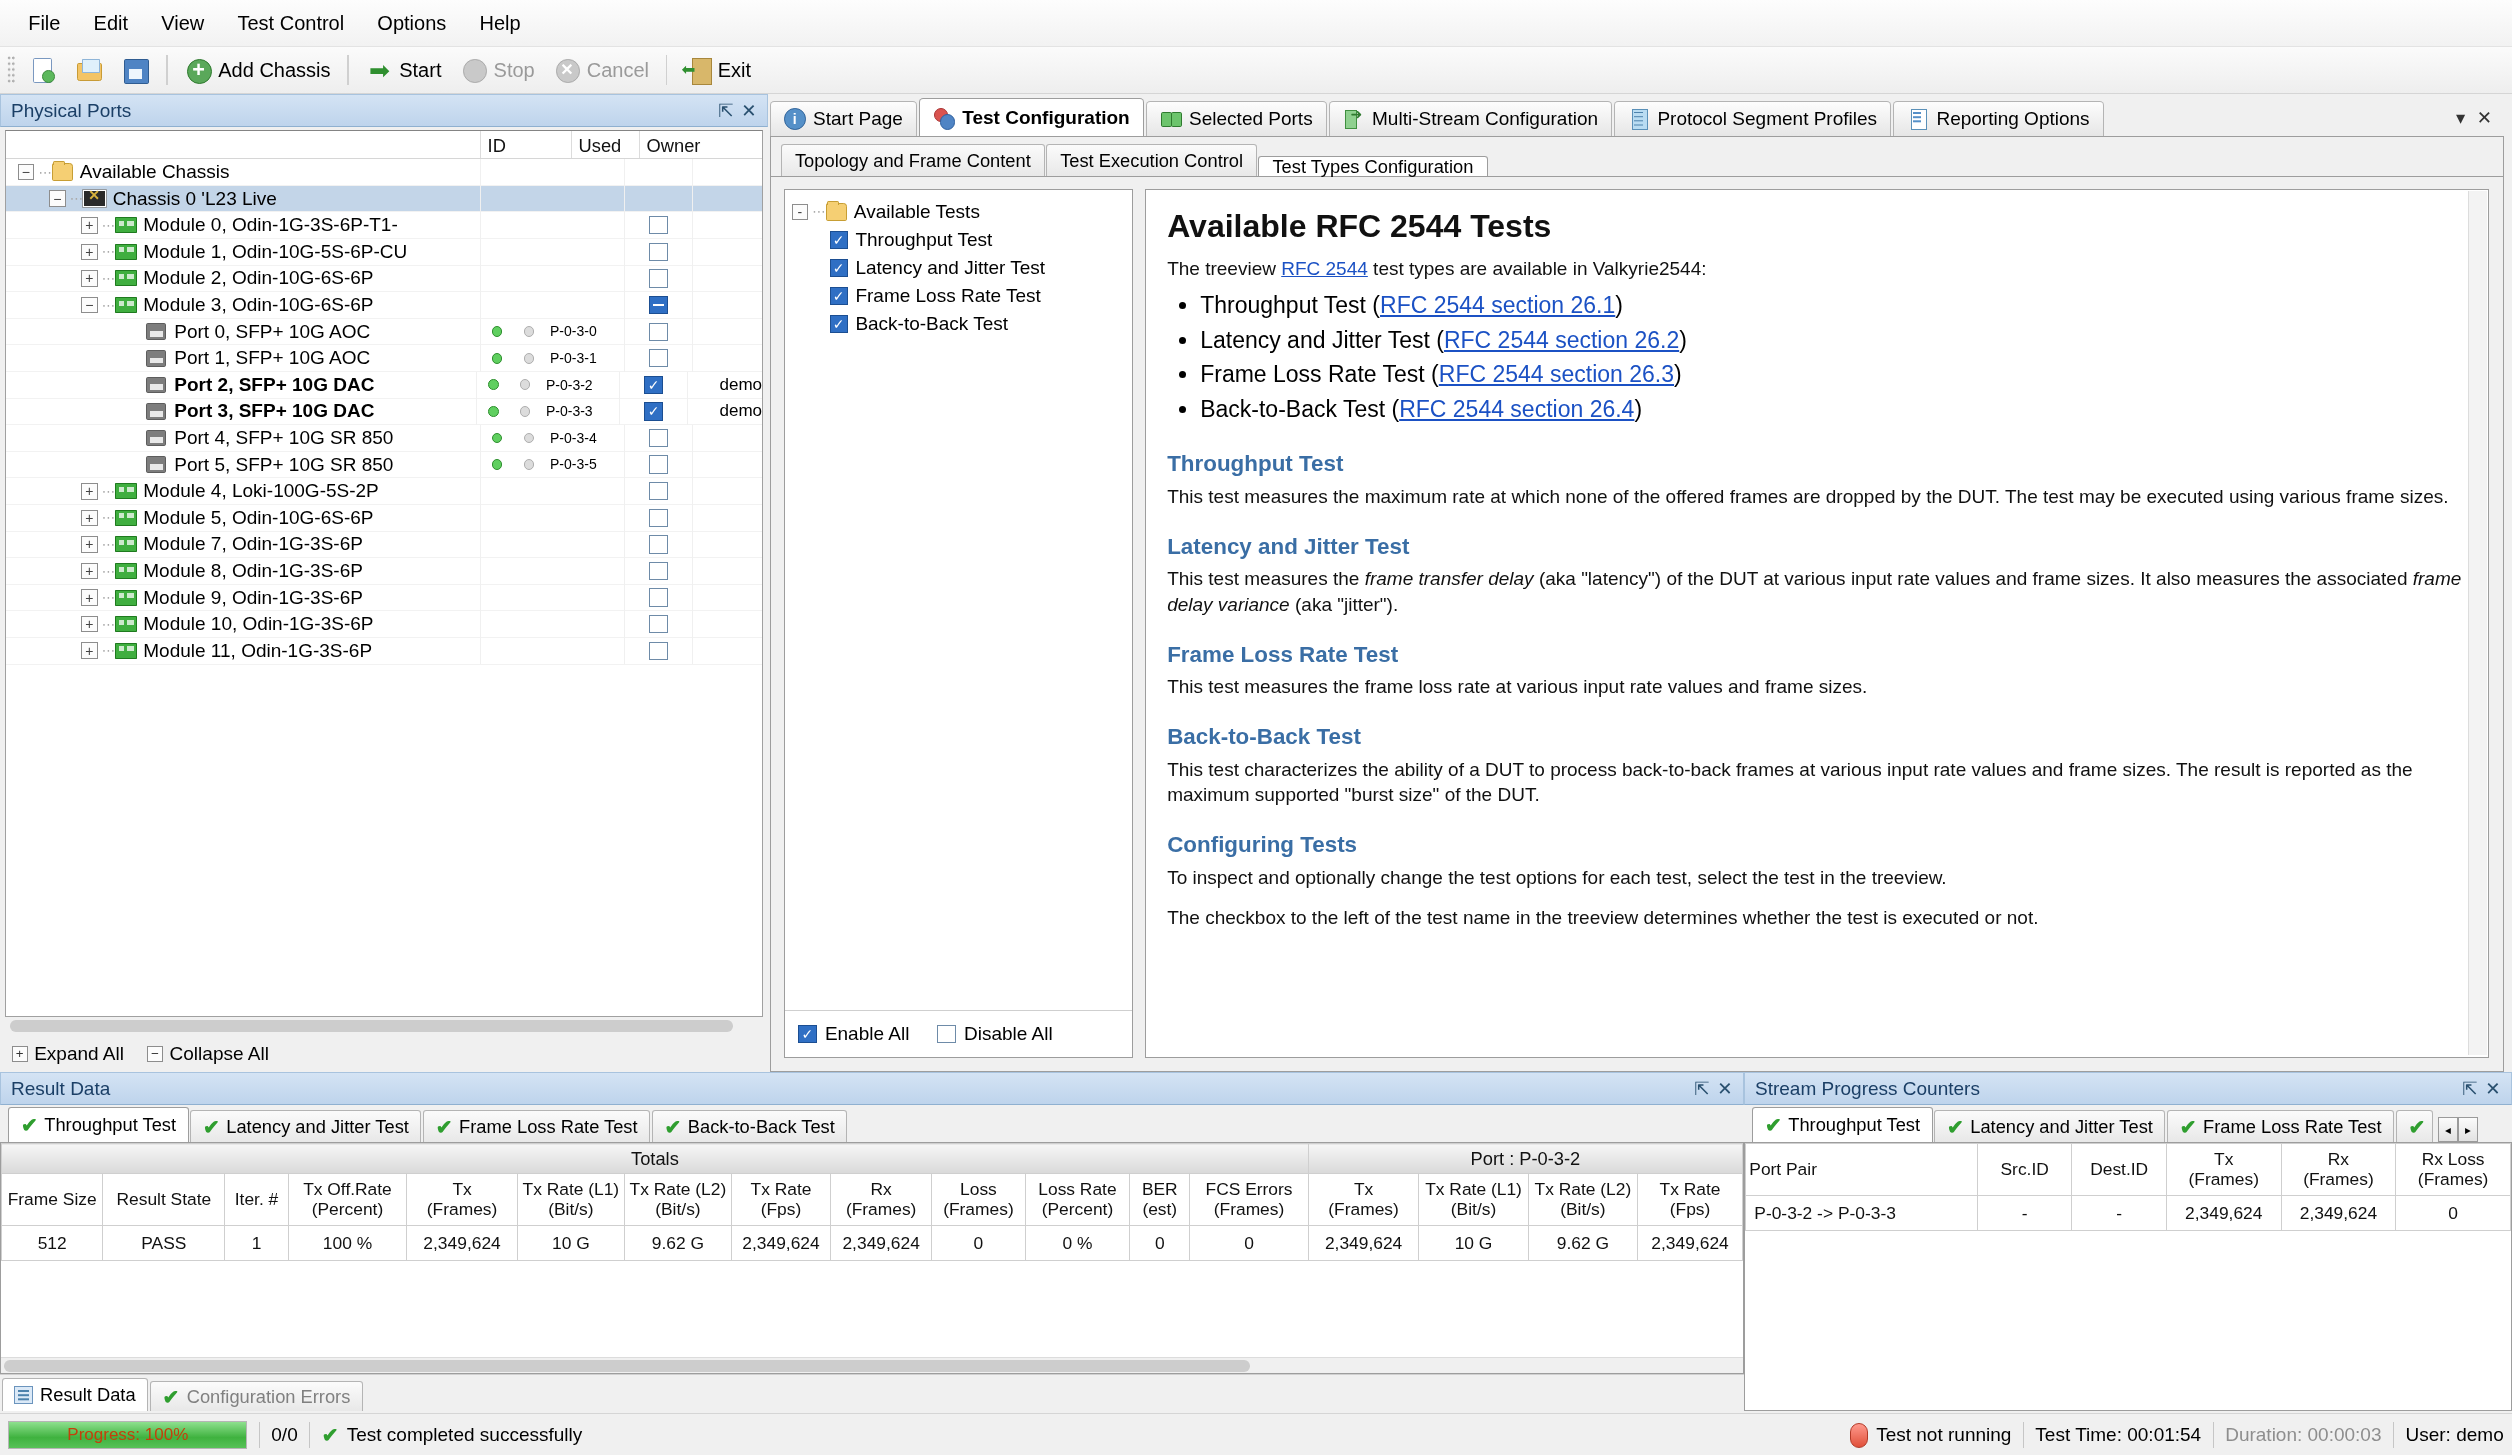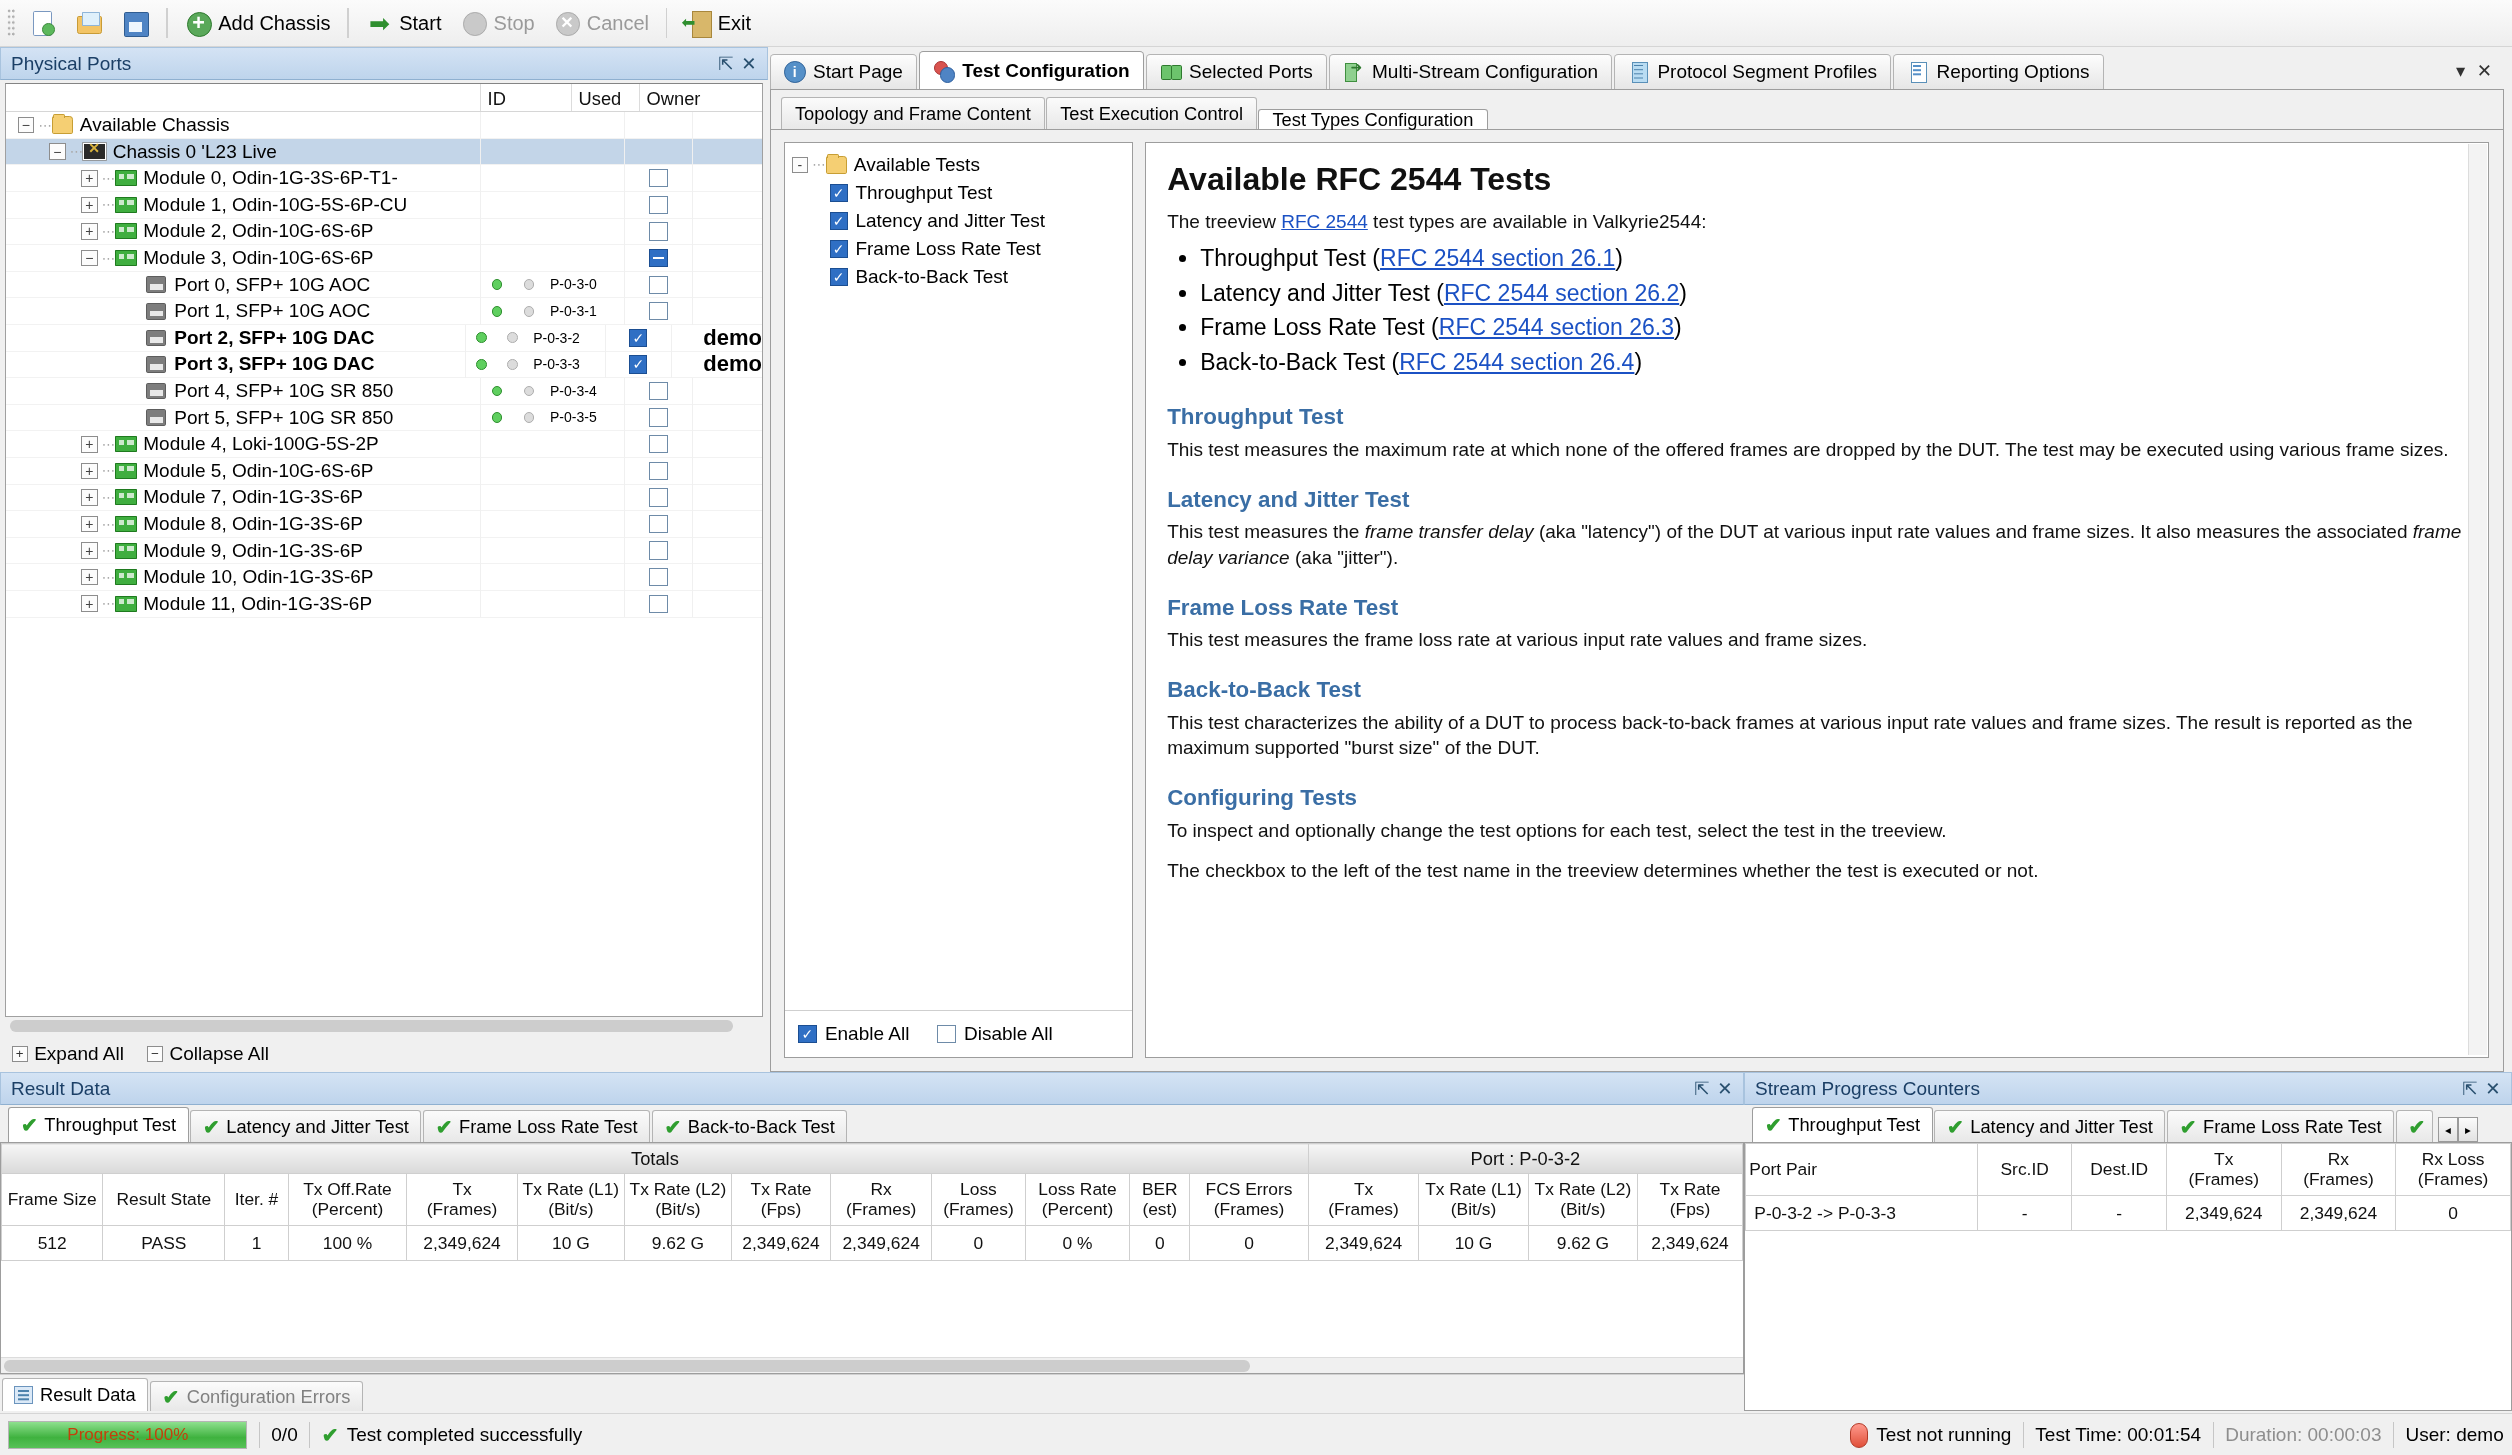--- a/index.html
+++ b/index.html
@@ -99,21 +99,21 @@
 
   .tree-rows { flex:1; overflow:hidden; position:relative; }
   .trow { display:flex; height:26.6px; align-items:center; font-size:19px;
     border-bottom:0.8px solid #f2f2f2; }
   .trow.sel { background:#c3d5e8; }
   .trow .c-name { width:475px; display:flex; align-items:center; white-space:nowrap; overflow:hidden;
     border-right:0.8px solid #f0f0f0; height:26.6px; }
   .trow .c-id { width:91px; font-size:14px; padding-left:5px; border-right:0.8px solid #f0f0f0; height:26.6px; line-height:26.6px;}
   .trow .c-used { width:68px; display:flex; align-items:center; justify-content:center;
     border-right:0.8px solid #f0f0f0; height:26.6px; }
-  .trow .c-owner { flex:1; padding-left:6.6px; font-weight:bold; font-size:22px;margin-left:25px; }
+  .trow .c-owner { flex:1; padding-left:6.6px; font-weight:normal; font-size:17px;margin-left:25px; }
   .trow .c-dot { width:32px; display:flex; align-items:center; justify-content:center; }
 
   .expander { width:16.6px; height:16.6px; border:0.8px solid #8d8d8d; background:#fcfcfc;
     display:inline-flex; align-items:center; justify-content:center; font-size:14px;
     line-height:1; color:#444; flex:0 0 auto; margin-right:4.2px; cursor:default; }
   .dots { width:13.3px; color:#aaa; font-size:13.3px; letter-spacing:0.8px; flex:0 0 auto; }
   .ind { flex:0 0 auto; }
 
   .ic-folder { width:21.6px;height:17.4px;background:#f5cf73;border:0.8px solid #c79e34;
     border-radius:1.7px 3.3px 1.7px 1.7px; margin-right:6.6px; flex:0 0 auto; position:relative;}
@@ -270,20 +270,28 @@
   .sb-item.dim { color:#8e8e8e; }
   .sb-right { margin-left:auto; display:flex; align-items:center; }
   .redled { width:18.3px;height:25px;border-radius:9.1px;
     background:linear-gradient(180deg,#ff9a8d,#e0503a); border:0.8px solid #b23a28; margin-right:8.3px; }
 </style>
 </head>
 <body>
 
 <div class="app">
 
+  <div class="menubar">
+    <div class="mi">File</div>
+    <div class="mi">Edit</div>
+    <div class="mi">View</div>
+    <div class="mi">Test Control</div>
+    <div class="mi">Options</div>
+    <div class="mi">Help</div>
+  </div>
 
   <div class="toolbar">
     <div class="grip"></div>
     <div class="tb-btn">
       <span class="ico ico-newdoc"></span>
     </div>
     <div class="tb-btn">
       <span class="ico ico-open"></span>
     </div>
     <div class="tb-btn">

